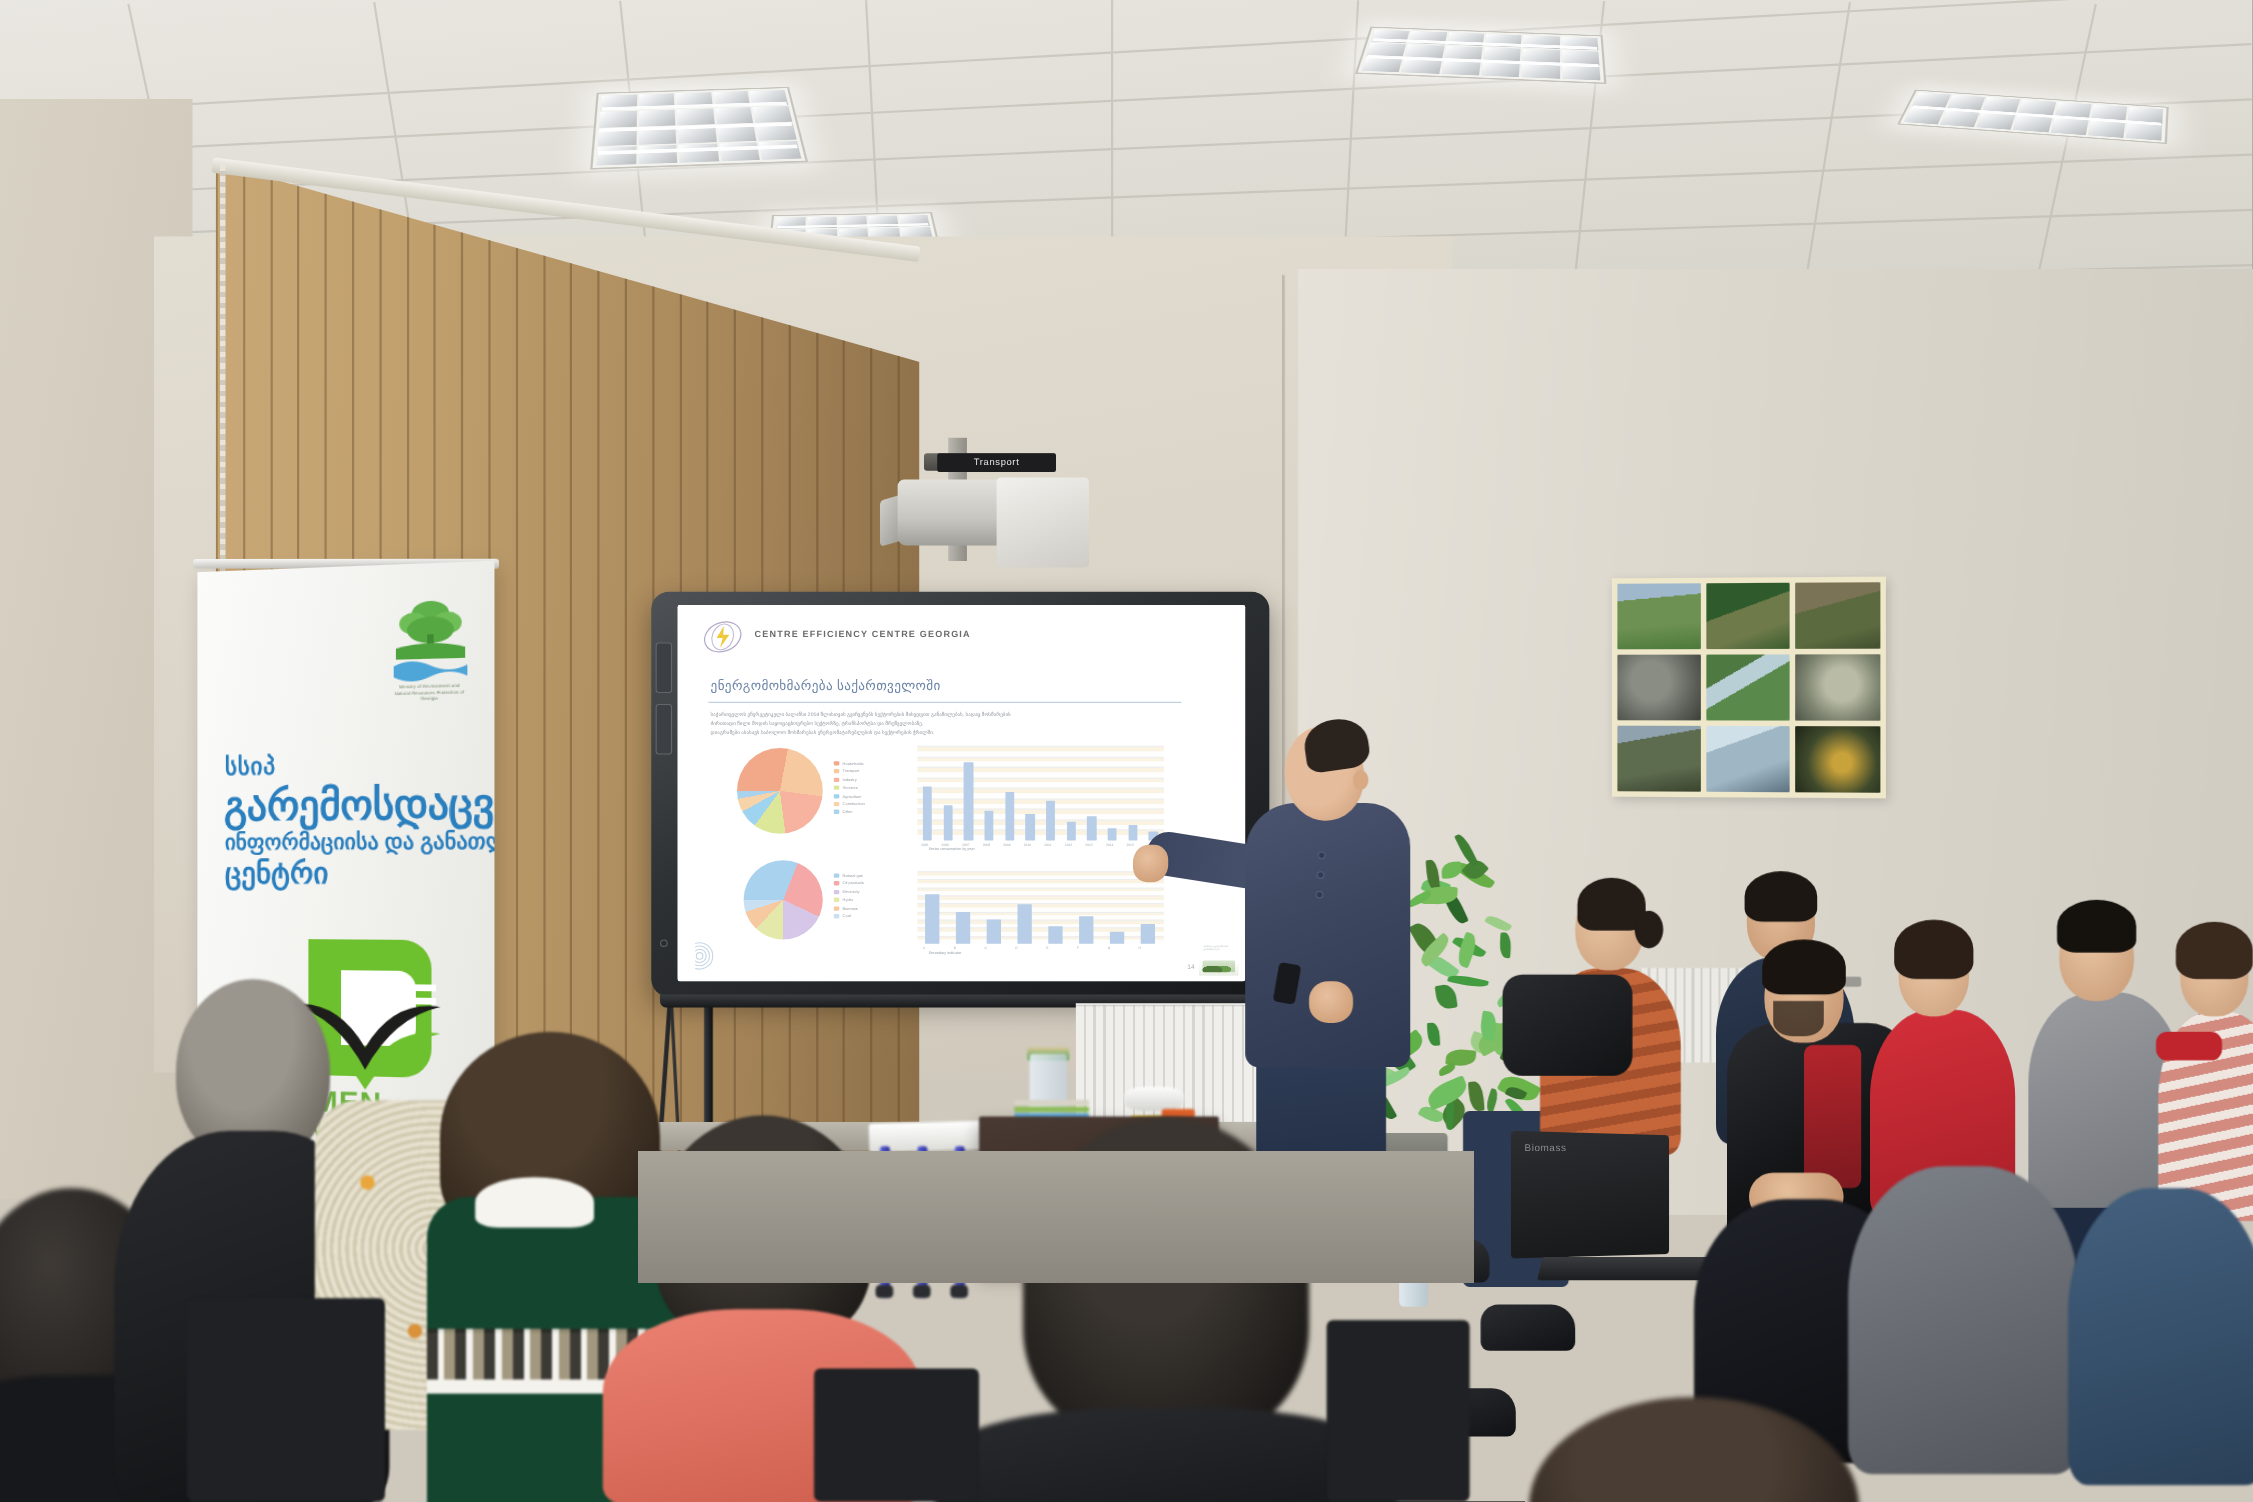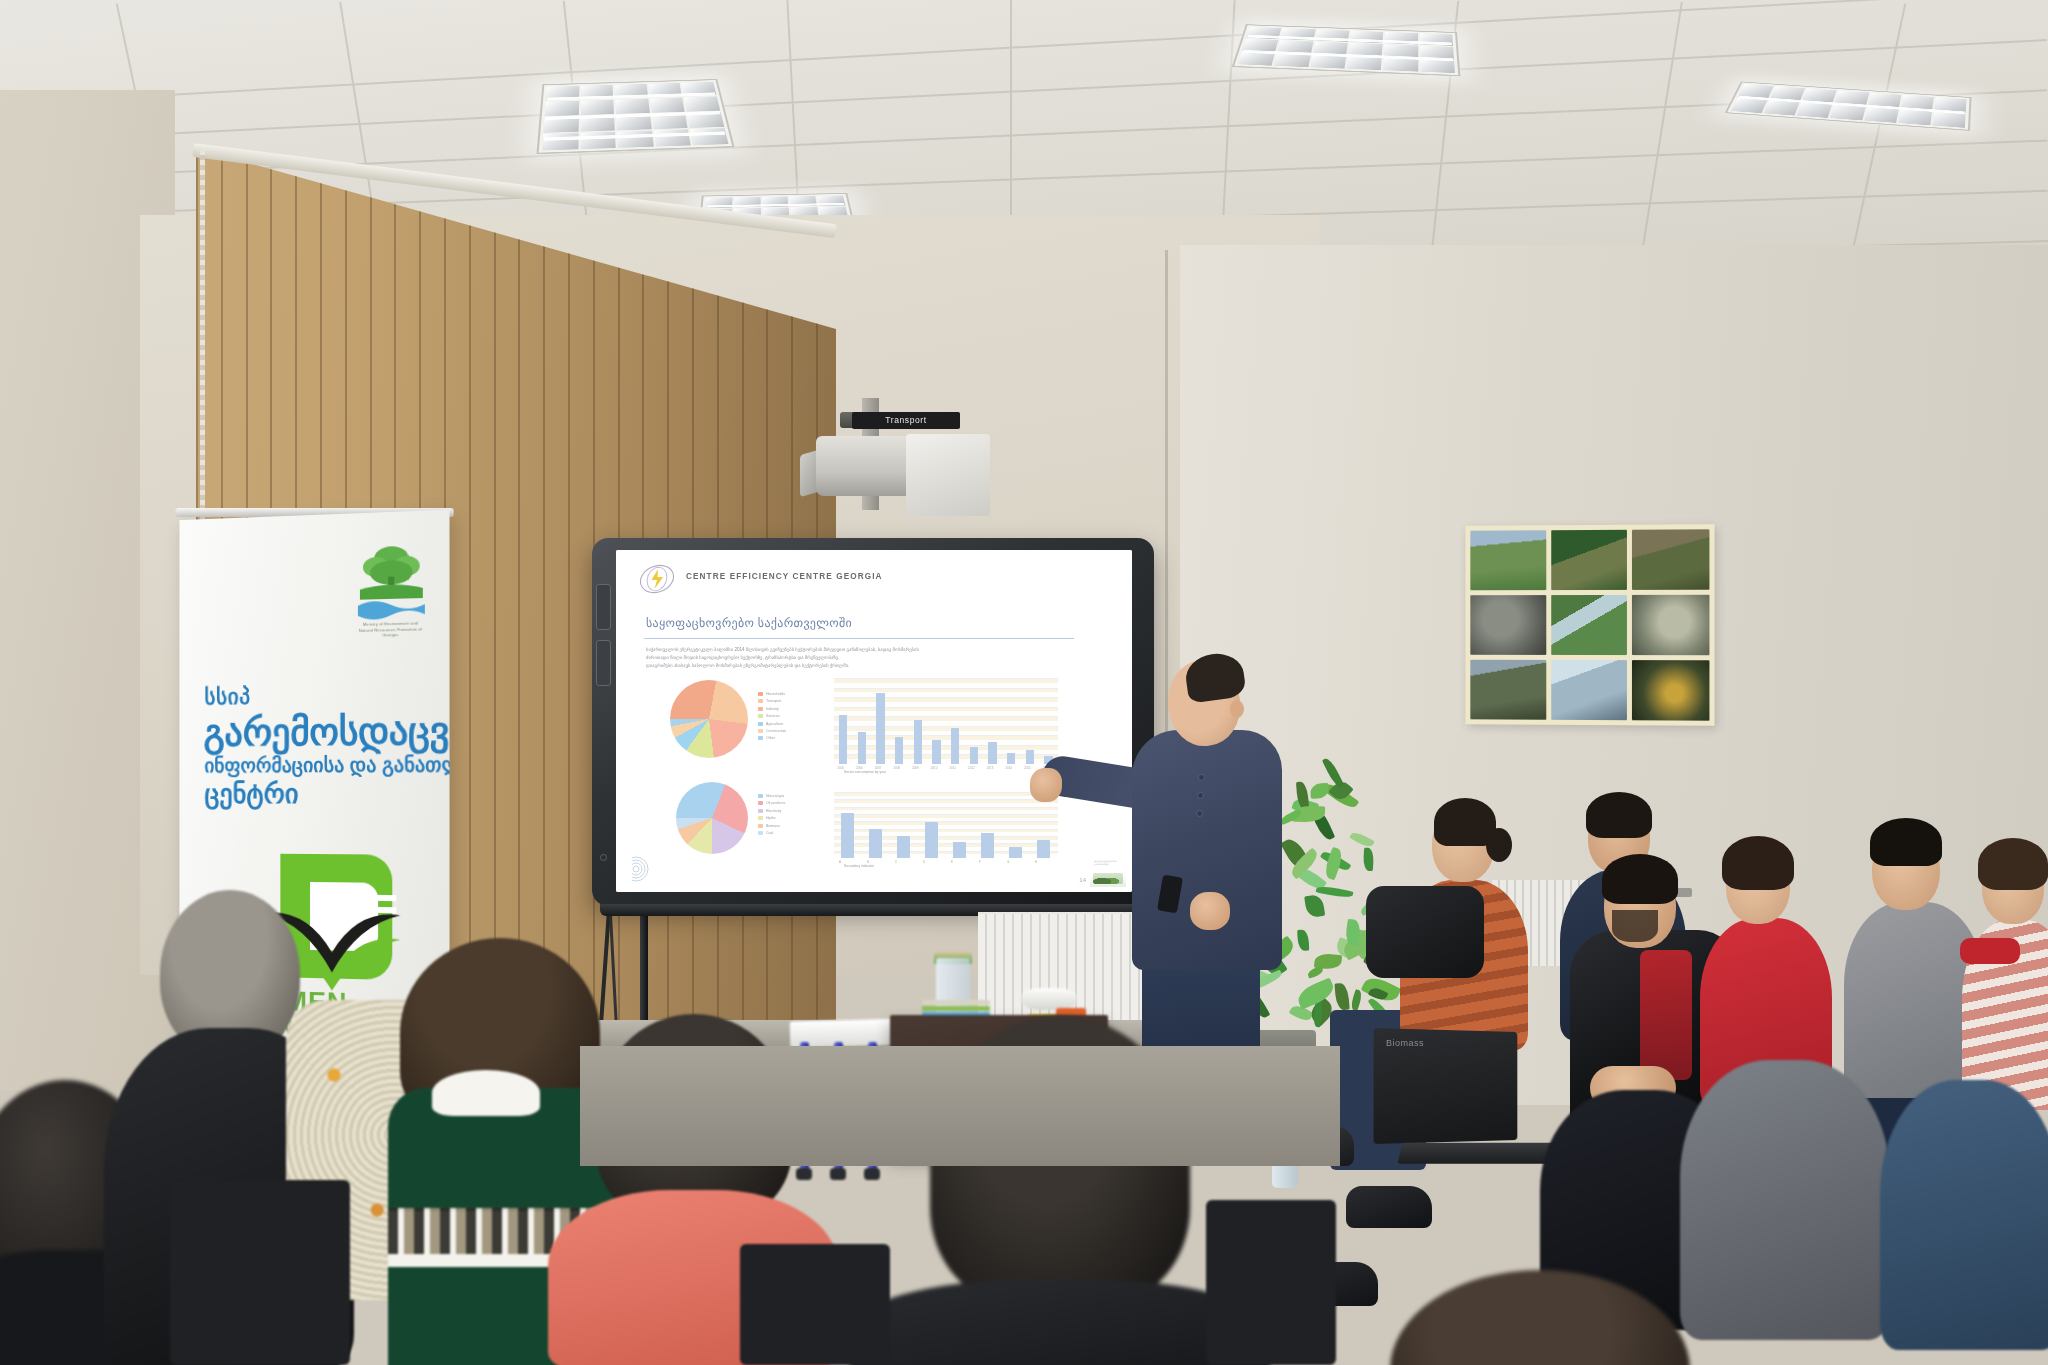--- a/index.html
+++ b/index.html
@@ -464,21 +464,21 @@
     <div class="sb-panel">
       <div class="slide">
 
         <svg class="sl-logo" viewBox="0 0 38 34">
           <ellipse cx="19" cy="17" rx="17" ry="13" fill="none" stroke="#b3a9c9" stroke-width="1.1" transform="rotate(-22 19 17)"></ellipse>
           <ellipse cx="19" cy="17" rx="9.5" ry="12" fill="none" stroke="#c4bcd6" stroke-width="1" transform="rotate(22 19 17)"></ellipse>
           <path d="M20 7 L13.5 18 H19 L16.5 27 L25 15 H19.5 Z" fill="#f0c93a"></path>
         </svg>
         <div class="sl-title">CENTRE EFFICIENCY CENTRE GEORGIA</div>
 
-        <div class="sl-head">საყოფაცხოვრებო საქართველოში</div>
+        <div class="sl-head">ენერგომოხმარება საქართველოში</div>
         <div class="sl-rule"></div>
 
         <div class="sl-body">
           <span class="sl-para">საქართველოს ენერგეტიკული ბალანსი 2014 წლისთვის გვიჩვენებს სექტორების მიხედვით განაწილებას, სადაც მოხმარების</span>
           <span class="sl-para">ძირითადი წილი მოდის საყოფაცხოვრებო სექტორზე, ტრანსპორტსა და მრეწველობაზე.</span>
           <span class="sl-para">დიაგრამები ასახავს საბოლოო მოხმარებას ენერგომატარებლების და სექტორების ჭრილში.</span>
         </div>
 
         <div class="chart-pie" id="pie0" style="left: 54px; top: 130px; width: 78px; height: 78px; background: conic-gradient(from -90deg, rgb(242, 169, 138) 0deg, rgb(242, 169, 138) 100.8deg, rgb(246, 201, 161) 100.8deg, rgb(246, 201, 161) 187.2deg, rgb(247, 179, 160) 187.2deg, rgb(247, 179, 160) 262.8deg, rgb(220, 231, 154) 262.8deg, rgb(220, 231, 154) 306deg, rgb(158, 212, 239) 306deg, rgb(158, 212, 239) 331.2deg, rgb(246, 211, 168) 331.2deg, rgb(246, 211, 168) 349.2deg, rgb(169, 210, 239) 349.2deg, rgb(169, 210, 239) 360deg);"></div>
         <div class="pie-legend" id="pie0leg" style="left:142px; top:142px;">

